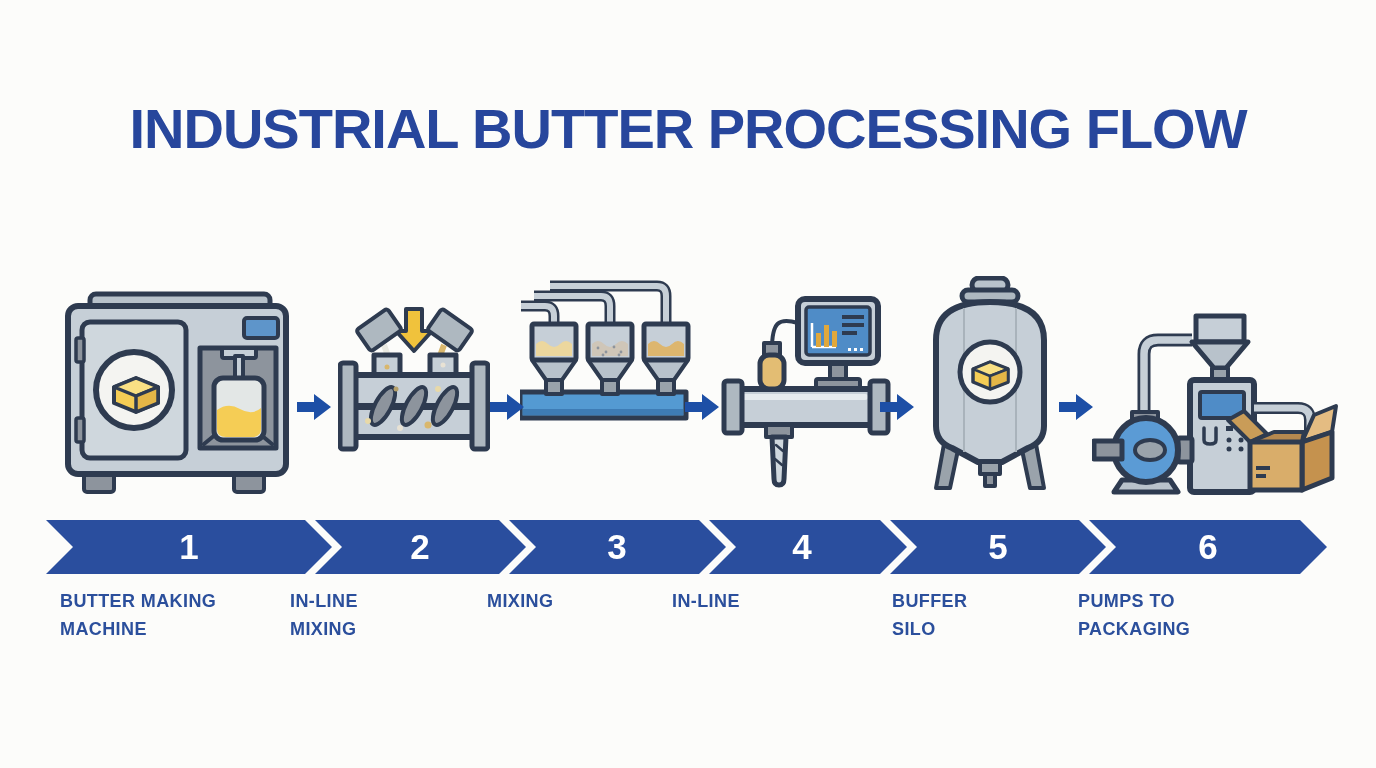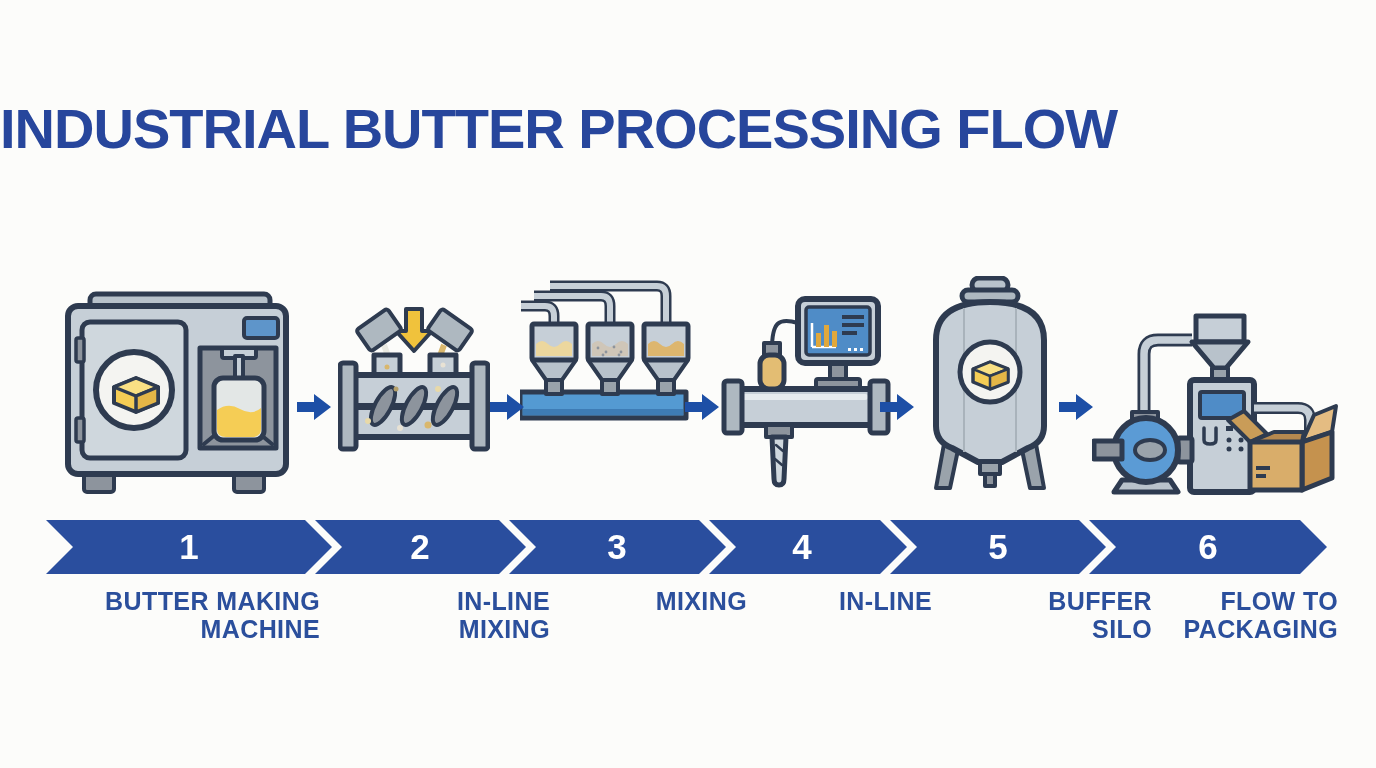--- a/index.html
+++ b/index.html
@@ -1,26 +1,26 @@
 <!DOCTYPE html>
 <html><head>
 <meta charset="utf-8">
 <style>
   html,body{margin:0;padding:0;background:#e8e8e8;}
   .canvas{position:relative;width:1376px;height:768px;background:#fcfcfa;overflow:hidden;
           font-family:"Liberation Sans", sans-serif;margin:0 auto;}
-  .title{position:absolute;top:96px;left:0;width:1376px;
+  .title{position:absolute;top:96px;left:0;width:1376px;text-align:center;
          font-size:56px;font-weight:800;letter-spacing:-1px;color:#27469c;}
   .illu{position:absolute;}
   .flow-arrow{position:absolute;}
   .band{position:absolute;left:0;top:520px;}
   .num{position:absolute;top:523px;height:48px;line-height:48px;width:80px;text-align:center;
        color:#ffffff;font-size:35px;font-weight:700;}
-  .label{position:absolute;top:587px;width:260px;text-align:right;color:#2b4f9c;
-         font-size:25px;font-weight:700;letter-spacing:0.4px;line-height:28px;}
+  .label{position:absolute;top:587px;width:260px;text-align:left;color:#2b4f9c;
+         font-size:18px;font-weight:700;letter-spacing:0.4px;line-height:28px;}
   .label span{display:block;}
   .o{stroke:#2e3b50;stroke-linejoin:round;stroke-linecap:round;}
   .s2{stroke-width:2.5}.s3{stroke-width:3.5}.s4{stroke-width:4}.s5{stroke-width:5}.s6{stroke-width:6}
   .nf{fill:none}
 </style>
 </head>
 <body>
 
 <div class="canvas">
 
@@ -253,17 +253,17 @@
       <span>MIXING</span>
   </div>
   <div class="label" style="left:672px">
     <span>IN-LINE</span>
   </div>
   <div class="label" style="left:892px">
     <span>BUFFER</span>
       <span>SILO</span>
   </div>
   <div class="label" style="left:1078px">
-    <span>FLOW TO</span>
+    <span>PUMPS TO</span>
       <span>PACKAGING</span>
   </div>
 
 </div>
 
 </body></html>

